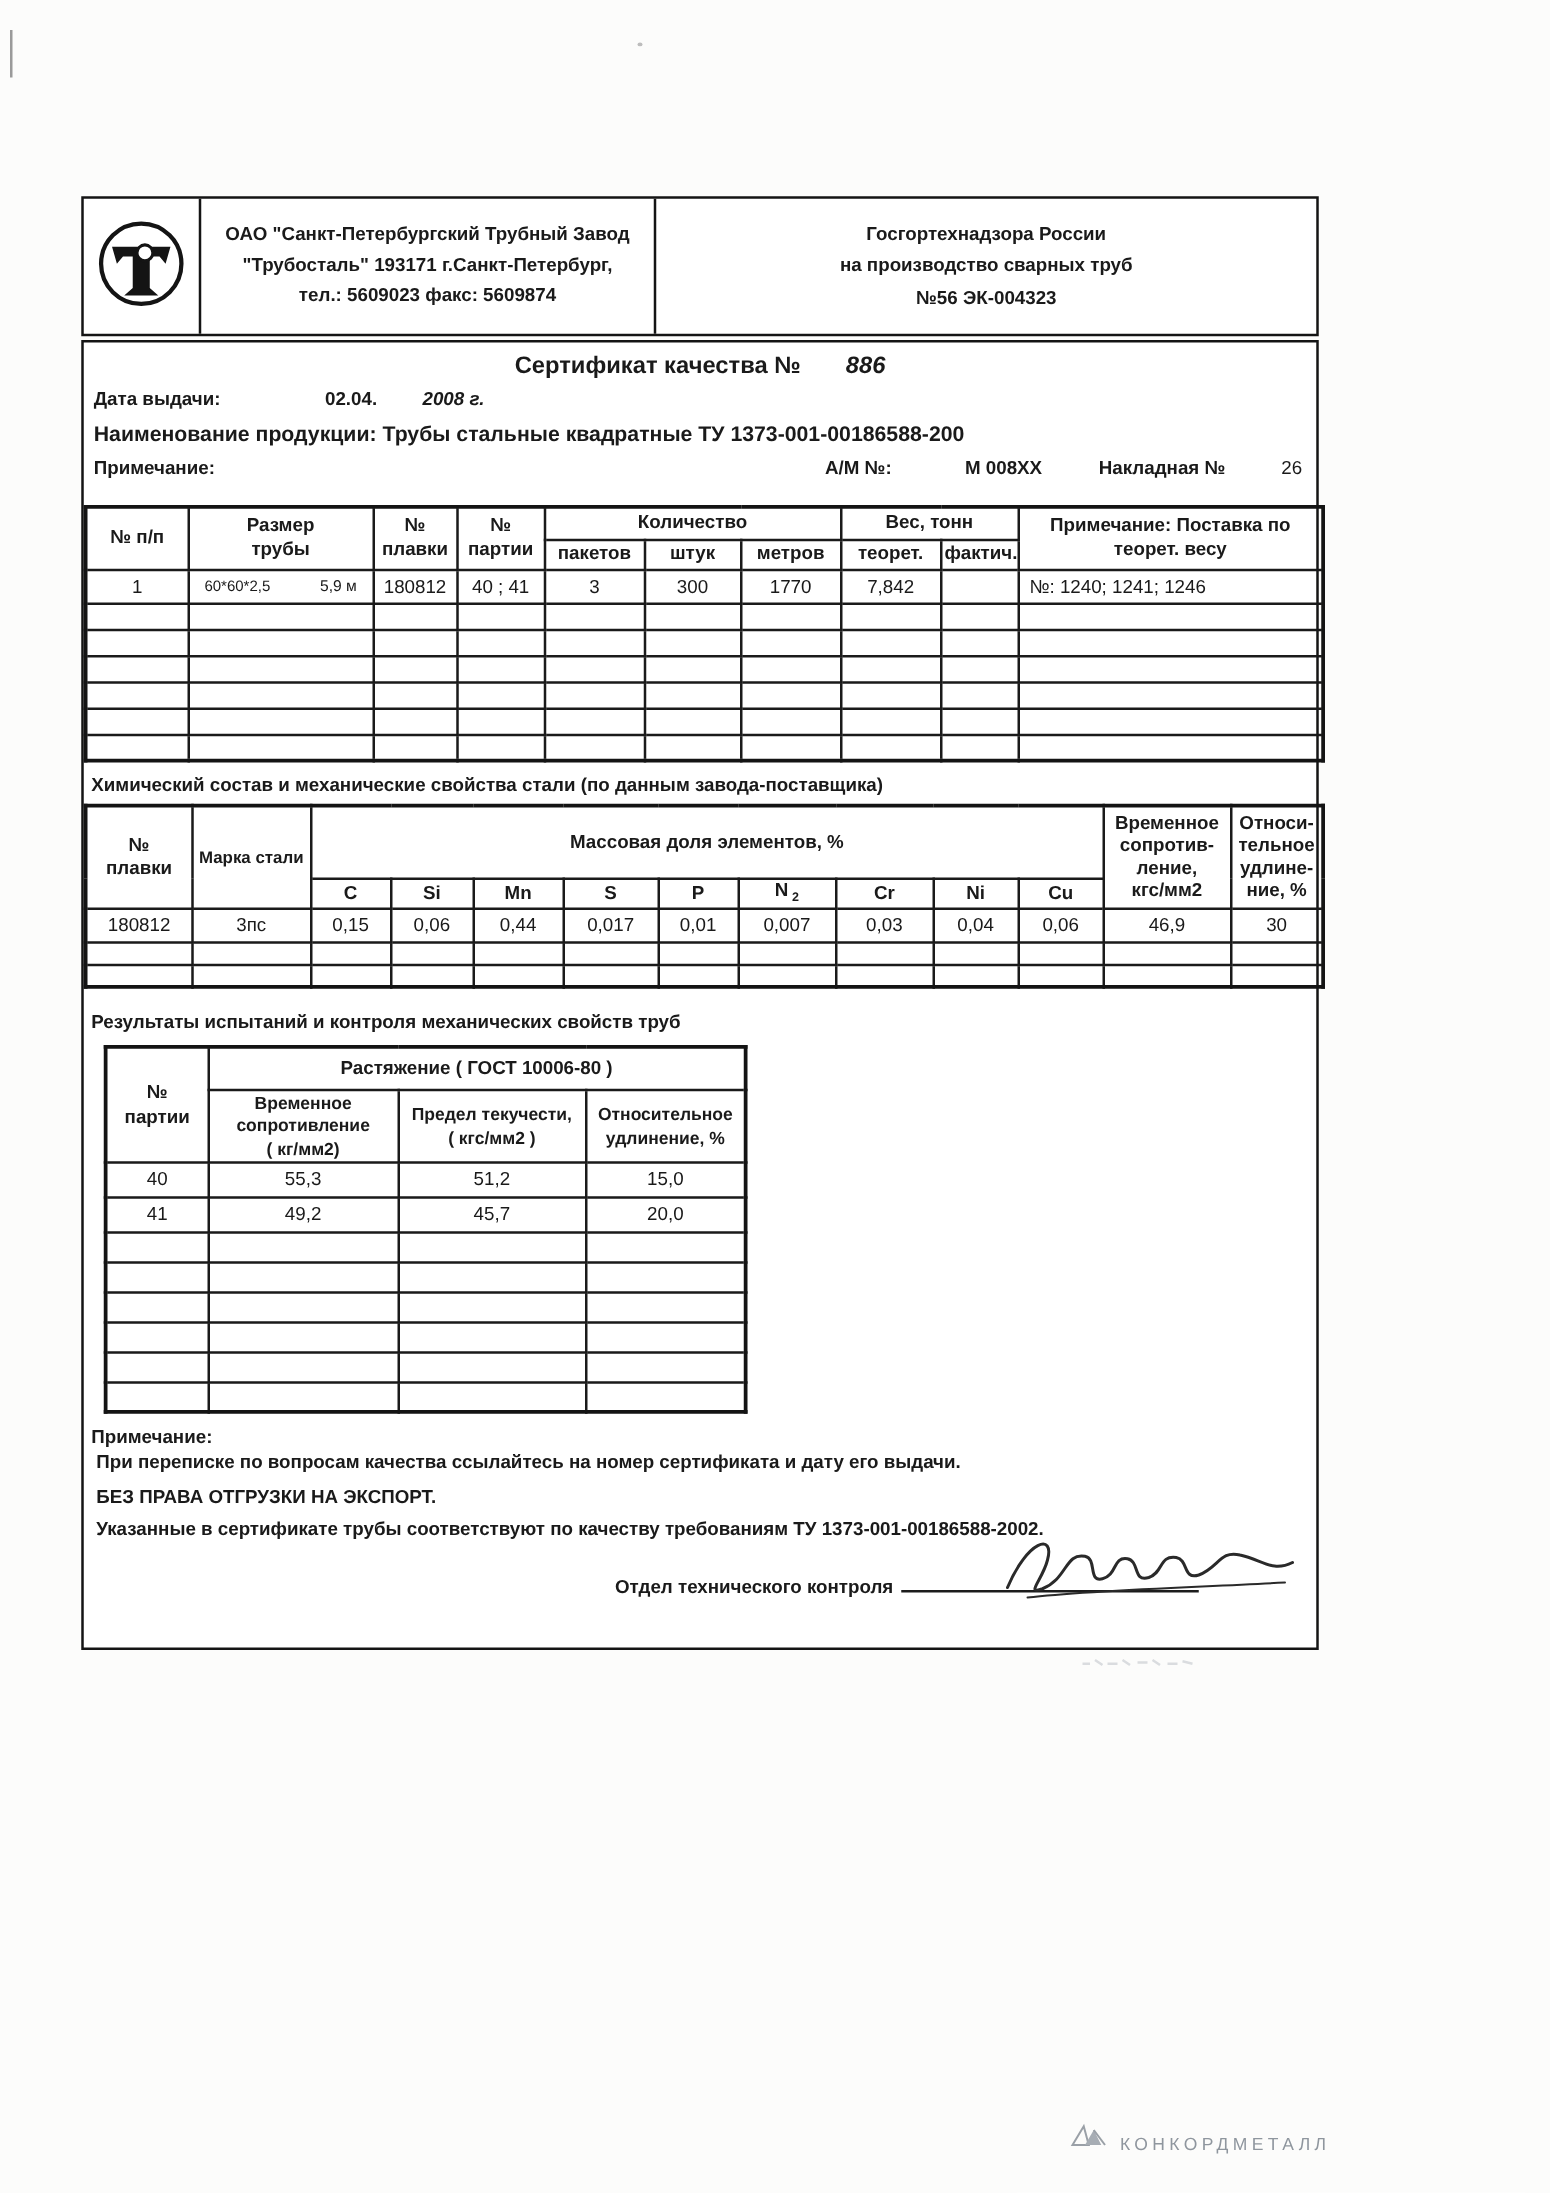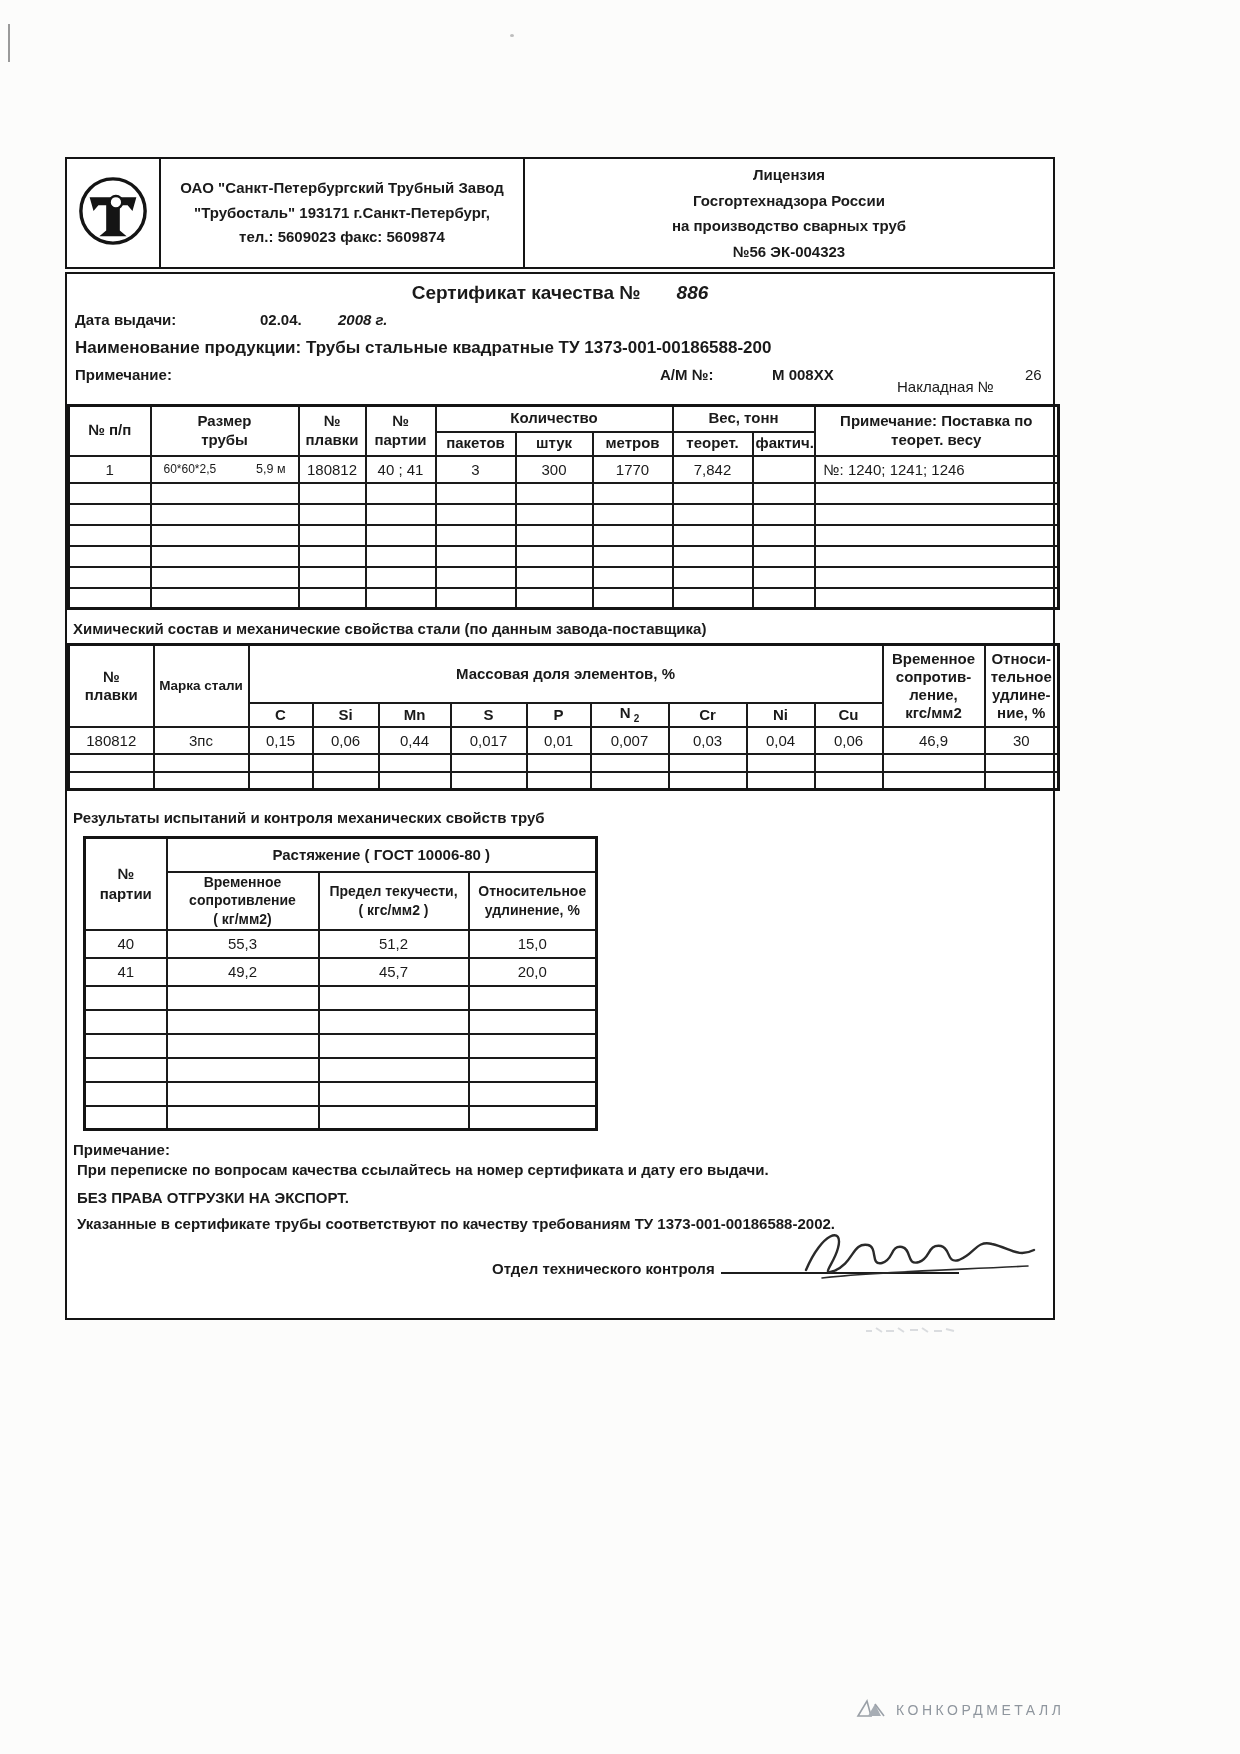--- a/index.html
+++ b/index.html
@@ -34,21 +34,21 @@
   .cert-number{font-style:italic;}
   .date-row{margin-top:7px; margin-left:8px; font-size:15px; height:22px; position:relative;}
   .date-label{font-weight:bold;}
   .date-value{position:absolute; left:185px; font-weight:bold;}
   .date-year{position:absolute; left:263px; font-weight:bold; font-style:italic;}
   .product-row{margin-top:5px; margin-left:8px; font-size:17px; font-weight:bold; height:22px;}
   .receiver-row{margin-top:6px; margin-left:8px; font-size:15px; height:26px; position:relative;}
   .receiver-label{font-weight:bold;}
   .am-label{position:absolute; left:585px; font-weight:600;}
   .am-value{position:absolute; left:697px; font-weight:bold;}
-  .invoice-label{position:absolute; left:822px; font-weight:400;margin-top:12px;}
+  .invoice-label{position:absolute; left:804px; font-weight:700;}
   .invoice-value{position:absolute; left:950px;}
 
   table{border-collapse:collapse; table-layout:fixed;}
   th,td{border:2px solid #1a1a1a; padding:0 2px; text-align:center; vertical-align:middle; overflow:hidden;}
   .tbl1{width:990px; margin-top:12px; border:3px solid #141414; font-size:15px;}
   .tbl1 th{font-weight:bold; font-size:15px; line-height:1.25;}
   .tbl1 td{font-size:15px;}
   .size-cell{display:flex; justify-content:space-between; padding:0 10px; align-items:center;}
   .size-val{font-size:12px;}
   .len-val{font-size:12.5px;}
@@ -69,21 +69,21 @@
   .tbl3 td{font-size:15px;}
 
   .notes{margin-top:10px; margin-left:6px; font-size:15px; font-weight:bold;}
   .notes .nline{margin-top:3px; margin-left:4px;}
   .notes .nline2{margin-top:11px;}
   .notes .nline3{margin-top:9px; font-weight:bold;}
   .dept-row{margin-top:24px; margin-left:425px; font-size:15px; font-weight:bold; position:relative; height:30px;}
   .dept-underline{display:inline-block; width:238px; border-bottom:2px solid #1c1c1c; height:16px; margin-left:6px;}
   .signature{position:absolute; left:300px; top:-38px;}
 
-  .watermark{position:absolute; left:856px; top:1698px; display:flex; align-items:center; gap:10px; color:#9aa0a7;}
+  .watermark{position:absolute; left:856px; top:1698px; display:flex; align-items:flex-end; gap:10px; color:#9aa0a7;}
   .watermark-text{font-size:14px; letter-spacing:3.5px; color:#8f969e;}
 </style>
 </head>
 <body>
 
 <div class="page">
 
   <div class="artifact-line"></div>
   <div class="speck1"></div>
   <div class="speck2"></div>
@@ -97,21 +97,20 @@
           <circle cx="41" cy="29" r="6.5" fill="#ffffff" stroke="#141414" stroke-width="2.5"></circle>
         </svg>
       </span>
     </div>
     <div class="company-cell">
       <div>ОАО "Санкт-Петербургский Трубный Завод</div>
       <div>"Трубосталь"  193171  г.Санкт-Петербург,</div>
       <div>тел.: 5609023    факс: 5609874</div>
     </div>
     <div class="license-cell">
-      <div>Лицензия</div>
       <div>Госгортехнадзора России</div>
       <div>на производство сварных труб</div>
       <div>№56     ЭК-004323</div>
     </div>
   </div>
 
   <div class="main-box">
 
     <div class="title-row">
       <span>Сертификат качества №</span>

